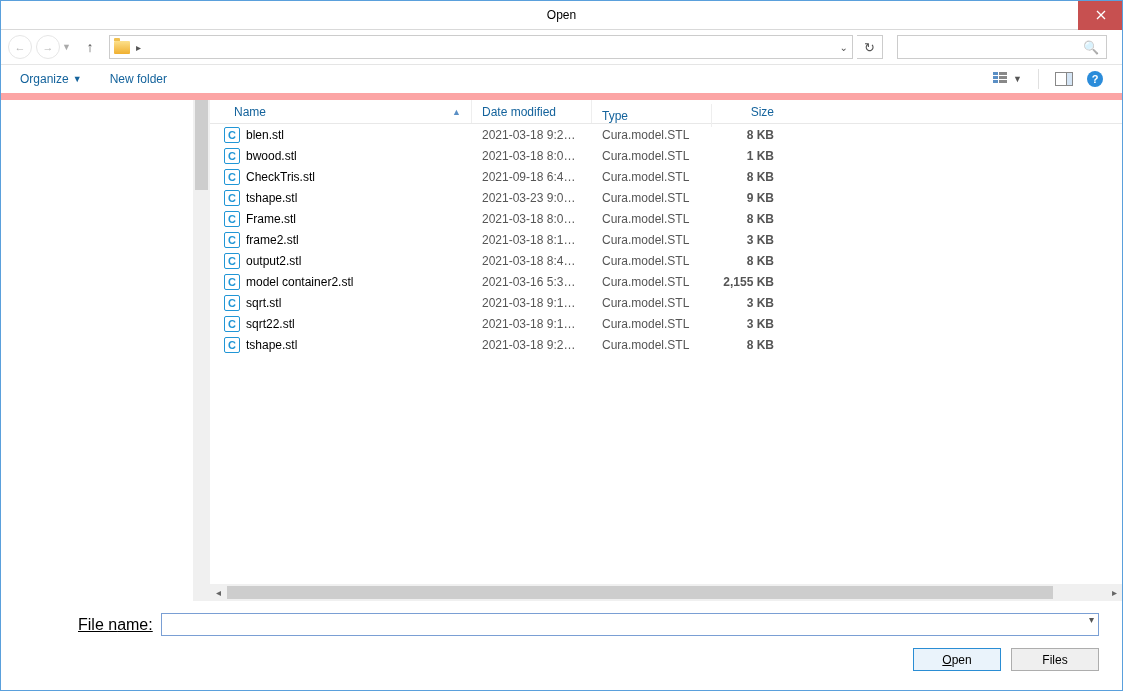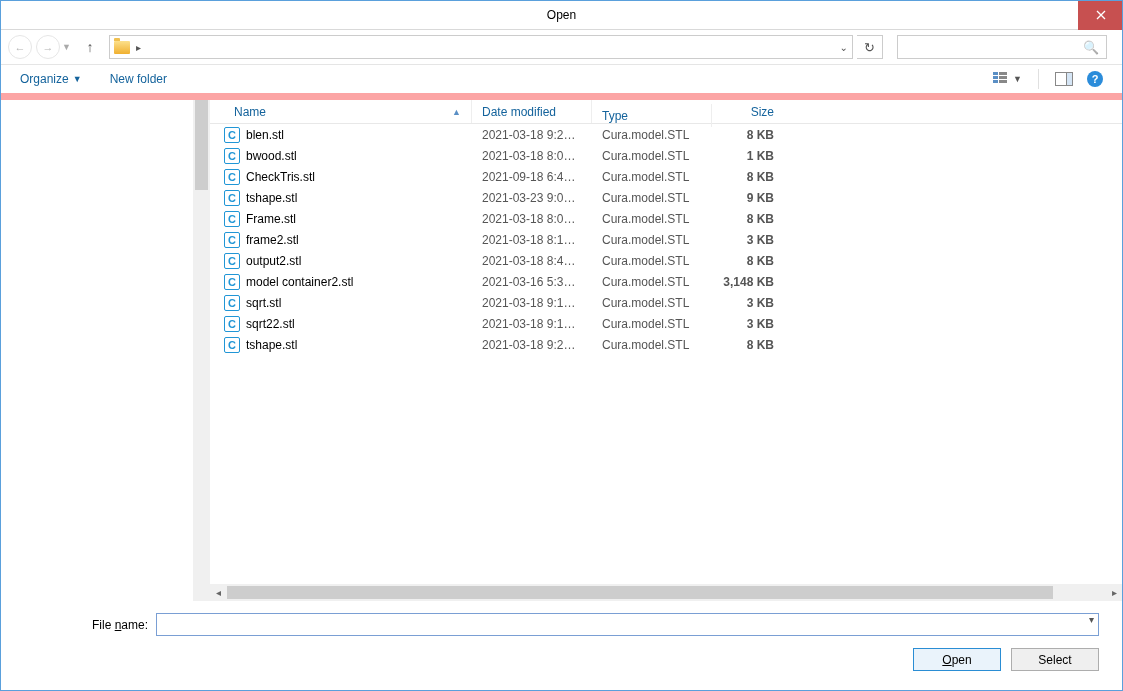--- a/index.html
+++ b/index.html
@@ -66,21 +66,21 @@
 .filelist-hscroll { height:17px; background:#f0f0f0; display:flex; align-items:center; position:relative;}
 .hscroll-arrow { width:17px; height:17px; display:flex; align-items:center; justify-content:center; font-size:10px; color:#666;}
 .hscroll-track { flex:1; height:17px; background:#f0f0f0; position:relative;}
 .hscroll-thumb { position:absolute; left:0; top:2px; height:13px; width:94%; background:#cdcdcd;}
 
 .preview-pane { width: 300px; border-left: 1px solid #e5e5e5; display:flex; align-items:center; justify-content:center; font-size:12px; color:#555;}
 
 
 .footer { padding: 12px 24px 16px; background:#fff; }
 .filename-row { display:flex; align-items:center; gap:8px; margin-bottom:12px; }
-.filename-label { font-size:12px; color:#000; margin-left:68px;}
+.filename-label { font-size:16px; color:#000; margin-left:54px;text-decoration:underline;}
 .filename-label u { text-decoration: underline; }
 .filename-input { flex:1; height:23px; border:1px solid #7a9fd4; padding:0 4px; font-size:12px; position:relative;}
 .filename-input::after{ content:"▾"; position:absolute; right:4px; font-size:10px; color:#555;}
 .filter-select { width:189px; height:23px; border:1px solid #adadad; background:#efefef; font-size:12px; padding:0 6px; display:flex; align-items:center; position:relative;}
 .filter-select::after{ content:"▾"; position:absolute; right:6px; font-size:10px; color:#555;}
 .button-row { display:flex; justify-content:flex-end; gap:10px; padding-right:0;}
 .dlg-btn { width:88px; height:23px; border:1px solid #adadad; background:#efefef; font-size:12px; display:flex; align-items:center; justify-content:center; }
 .dlg-btn.primary { border:1px solid #2a8dd4; background:#eaf3fb; }
 .dlg-btn u { text-decoration: underline; }
 
@@ -259,21 +259,21 @@
         </div>
         <div class="file-row">
           <div class="cell cell-name">
             <div class="file-icon">
               <span class="file-icon-inner">C</span>
             </div>
             <span>model container2.stl</span>
           </div>
           <div class="cell cell-date">2021-03-16 5:32 PM</div>
           <div class="cell cell-type">Cura.model.STL</div>
-          <div class="cell cell-size">3,148 KB</div>
+          <div class="cell cell-size">2,155 KB</div>
         </div>
         <div class="file-row">
           <div class="cell cell-name">
             <div class="file-icon">
               <span class="file-icon-inner">C</span>
             </div>
             <span>sqrt.stl</span>
           </div>
           <div class="cell cell-date">2021-03-18 9:13 PM</div>
           <div class="cell cell-type">Cura.model.STL</div>
@@ -318,18 +318,18 @@
     <span class="filename-label">
       <span>File </span><u>n</u><span>ame:</span>
     </span>
     <div class="filename-input"></div>
   </div>
   <div class="button-row">
     <div class="dlg-btn primary">
       <span><u>O</u><span>pen</span></span>
     </div>
     <div class="dlg-btn">
-      <span>Select</span>
+      <span>Files</span>
     </div>
   </div>
 </div>
 
 <div class="outer-border"></div>
 
 </body></html>

